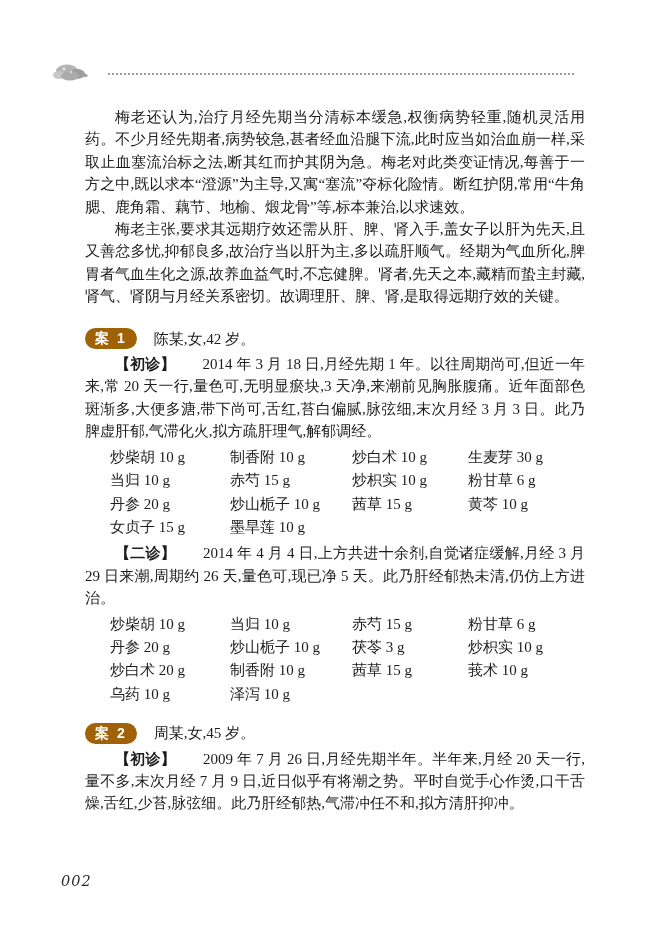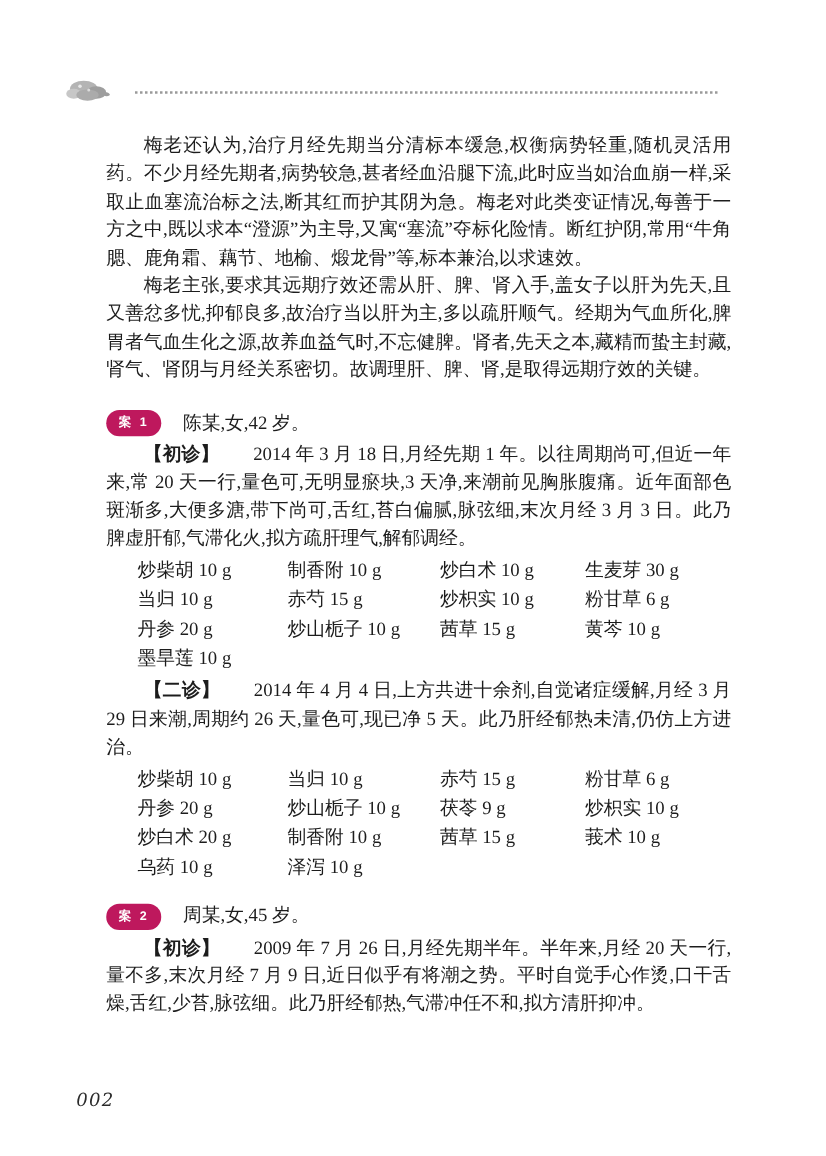--- a/index.html
+++ b/index.html
@@ -35,25 +35,25 @@
   }
   .par{margin:0;text-indent:2em;}
   .visit-label{font-weight:bold;margin-right:27px;}
   
   .case-head{
     display:flex;align-items:center;
     margin:20px 0 3px 0;
   }
   .badge{
     flex:0 0 auto;
-    background:#be185d;color:#ffffff;
+    background:#a16207;color:#ffffff;
     border-radius:11px;
     padding:0 10px;height:21px;line-height:21px;
     font-family:"Liberation Sans","DejaVu Sans",sans-serif;
-    font-size:10px;font-weight:bold;letter-spacing:2px;
+    font-size:14px;font-weight:bold;letter-spacing:2px;
   }
   .patient{margin-left:17px;}
   
   .rx{
     display:grid;
     grid-template-columns:120px 122px 116px 1fr;
     margin:3px 0 3px 25px;
     line-height:23.4px;
     text-align:left;
   }
@@ -105,34 +105,35 @@
       <span class="rx-cell">炒白术 10 g</span>
       <span class="rx-cell">生麦芽 30 g</span>
       <span class="rx-cell">当归 10 g</span>
       <span class="rx-cell">赤芍 15 g</span>
       <span class="rx-cell">炒枳实 10 g</span>
       <span class="rx-cell">粉甘草 6 g</span>
       <span class="rx-cell">丹参 20 g</span>
       <span class="rx-cell">炒山栀子 10 g</span>
       <span class="rx-cell">茜草 15 g</span>
       <span class="rx-cell">黄芩 10 g</span>
+      <span class="rx-cell">女贞子 15 g</span>
       <span class="rx-cell">墨旱莲 10 g</span>
       <span class="rx-cell"></span>
     </div>
 
     <p class="par"><span class="visit-label">【二诊】</span><span>2014 年 4 月 4 日,上方共进十余剂,自觉诸症缓解,月经 3 月 29 日来潮,周期约 26 天,量色可,现已净 5 天。此乃肝经郁热未清,仍仿上方进治。</span></p>
 
     <div class="rx">
       <span class="rx-cell">炒柴胡 10 g</span>
       <span class="rx-cell">当归 10 g</span>
       <span class="rx-cell">赤芍 15 g</span>
       <span class="rx-cell">粉甘草 6 g</span>
       <span class="rx-cell">丹参 20 g</span>
       <span class="rx-cell">炒山栀子 10 g</span>
-      <span class="rx-cell">茯苓 9 g</span>
+      <span class="rx-cell">茯苓 3 g</span>
       <span class="rx-cell">炒枳实 10 g</span>
       <span class="rx-cell">炒白术 20 g</span>
       <span class="rx-cell">制香附 10 g</span>
       <span class="rx-cell">茜草 15 g</span>
       <span class="rx-cell">莪术 10 g</span>
       <span class="rx-cell">乌药 10 g</span>
       <span class="rx-cell">泽泻 10 g</span>
       <span class="rx-cell"></span>
       <span class="rx-cell"></span>
     </div>

